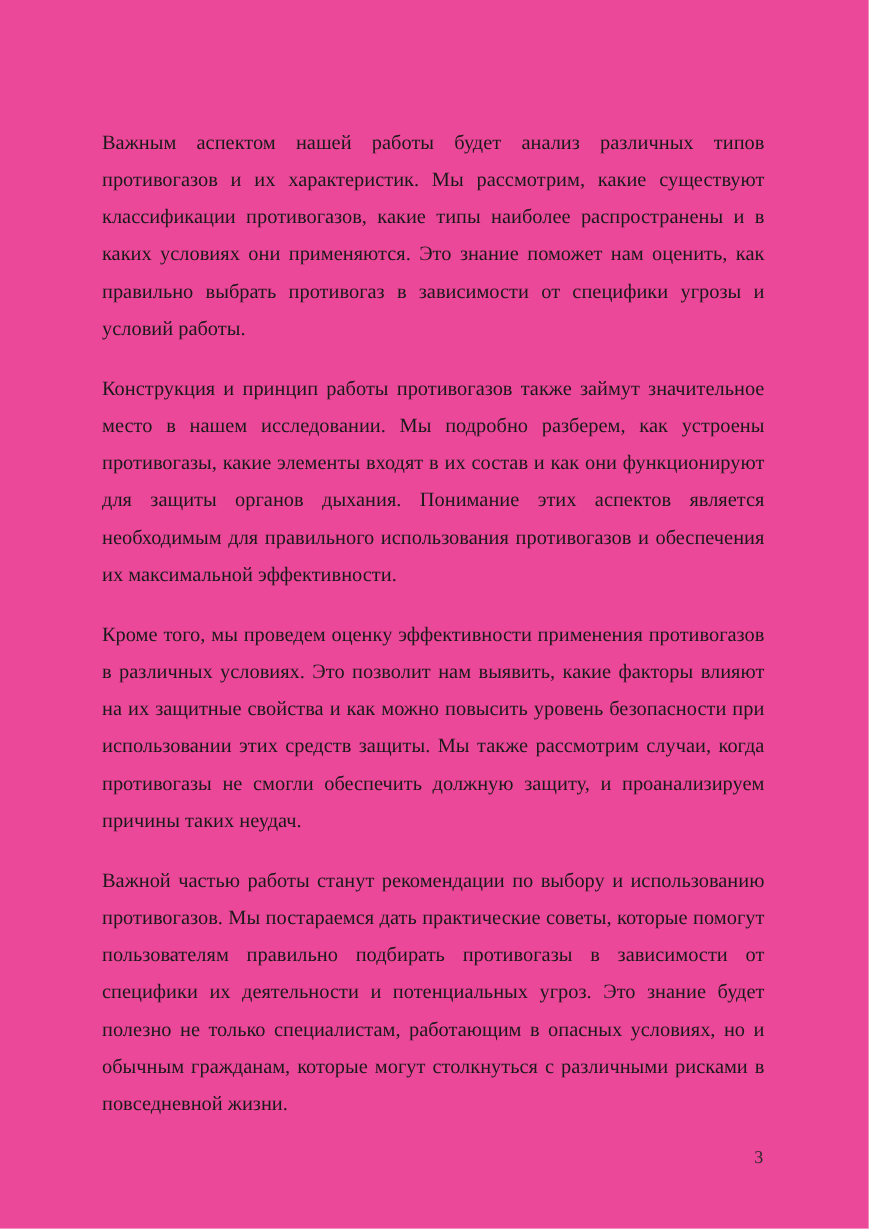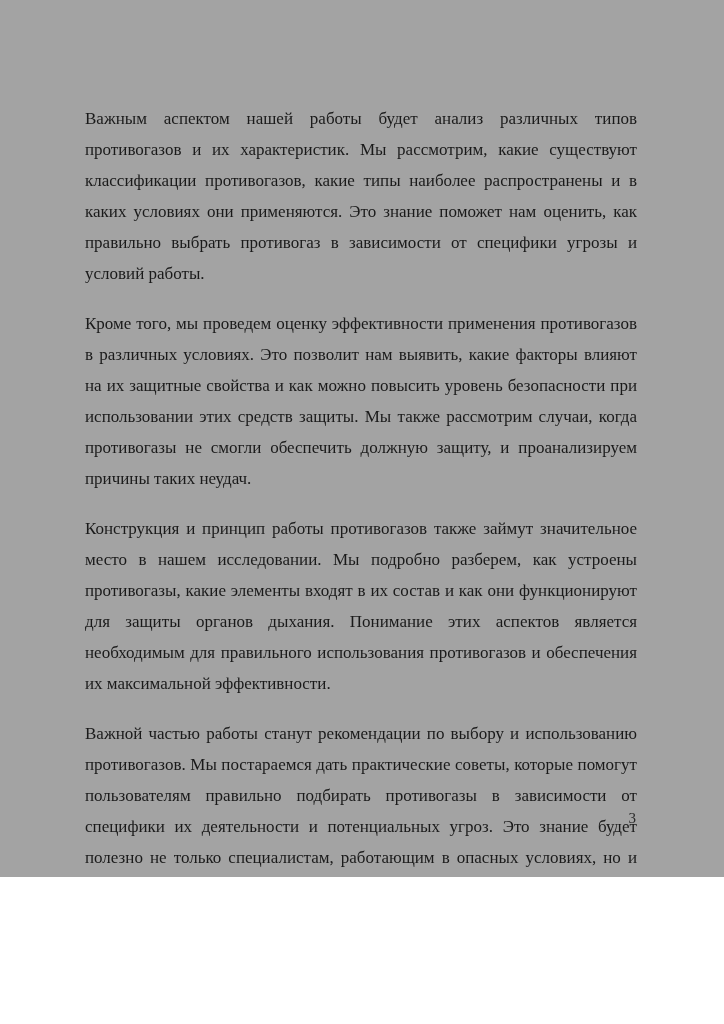--- a/index.html
+++ b/index.html
@@ -3,22 +3,22 @@
 <meta charset="utf-8">
 <style>
   html, body {
     margin: 0;
     padding: 0;
     background: #ffffff;
   }
   .page {
     position: relative;
     width: 724px;
-    height: 877px;
-    background: #a3a3a3;
+    height: 1024px;
+    background: #ec4899;
     overflow: hidden;
     font-family: "Liberation Serif", "DejaVu Serif", serif;
   }
   .content {
     position: absolute;
     top: 103px;
     left: 85px;
     width: 552px;
   }
   .content p {
@@ -37,18 +37,18 @@
     color: #2a2a2a;
     font-family: "Liberation Serif", "DejaVu Serif", serif;
   }
 </style>
 </head>
 <body>
 
 <div class="page">
   <div class="content">
     <p>Важным аспектом нашей работы будет анализ различных типов противогазов и их характеристик. Мы рассмотрим, какие существуют классификации противогазов, какие типы наиболее распространены и в каких условиях они применяются. Это знание поможет нам оценить, как правильно выбрать противогаз в зависимости от специфики угрозы и условий работы.</p>
+    <p>Конструкция и принцип работы противогазов также займут значительное место в нашем исследовании. Мы подробно разберем, как устроены противогазы, какие элементы входят в их состав и как они функционируют для защиты органов дыхания. Понимание этих аспектов является необходимым для правильного использования противогазов и обеспечения их максимальной эффективности.</p>
     <p>Кроме того, мы проведем оценку эффективности применения противогазов в различных условиях. Это позволит нам выявить, какие факторы влияют на их защитные свойства и как можно повысить уровень безопасности при использовании этих средств защиты. Мы также рассмотрим случаи, когда противогазы не смогли обеспечить должную защиту, и проанализируем причины таких неудач.</p>
-    <p>Конструкция и принцип работы противогазов также займут значительное место в нашем исследовании. Мы подробно разберем, как устроены противогазы, какие элементы входят в их состав и как они функционируют для защиты органов дыхания. Понимание этих аспектов является необходимым для правильного использования противогазов и обеспечения их максимальной эффективности.</p>
     <p>Важной частью работы станут рекомендации по выбору и использованию противогазов. Мы постараемся дать практические советы, которые помогут пользователям правильно подбирать противогазы в зависимости от специфики их деятельности и потенциальных угроз. Это знание будет полезно не только специалистам, работающим в опасных условиях, но и обычным гражданам, которые могут столкнуться с различными рисками в повседневной жизни.</p>
   </div>
   <div class="page-number">3</div>
 </div>
 
 </body></html>

